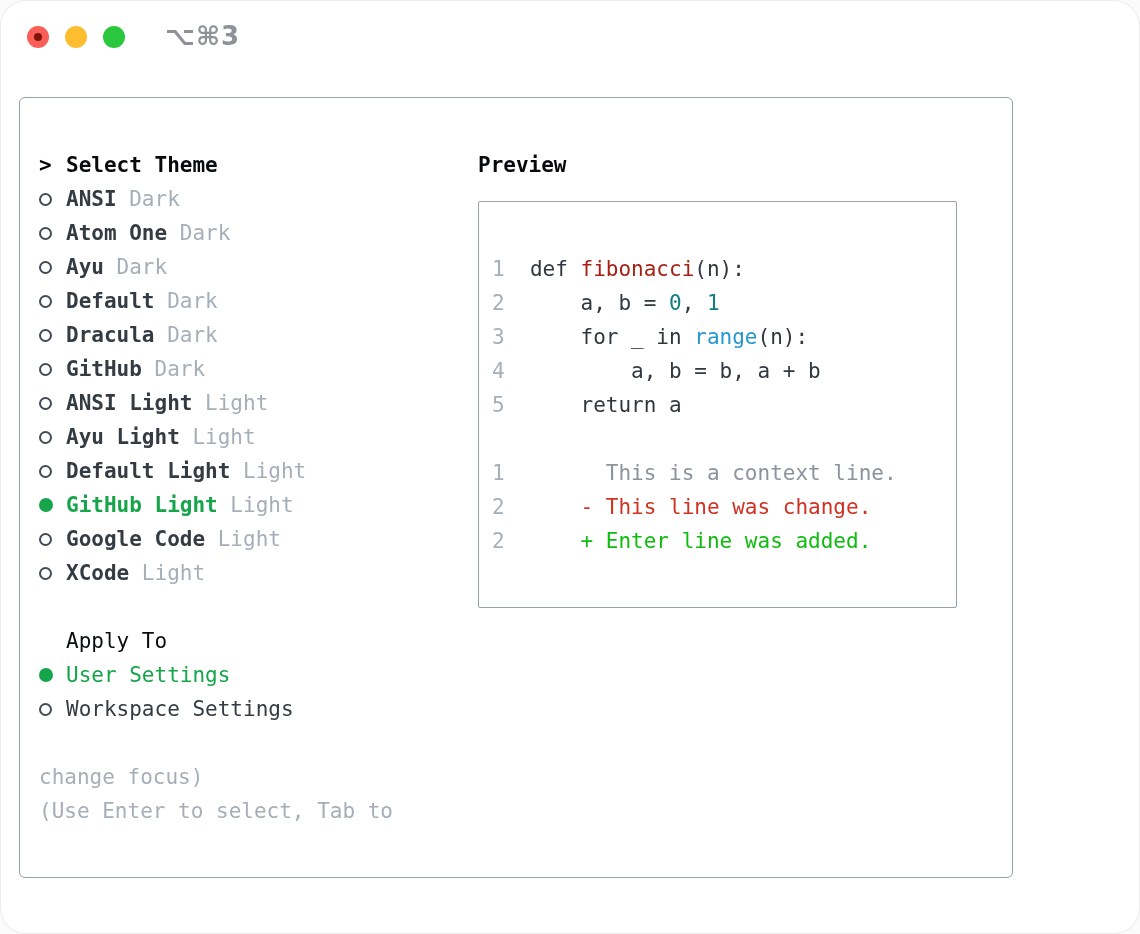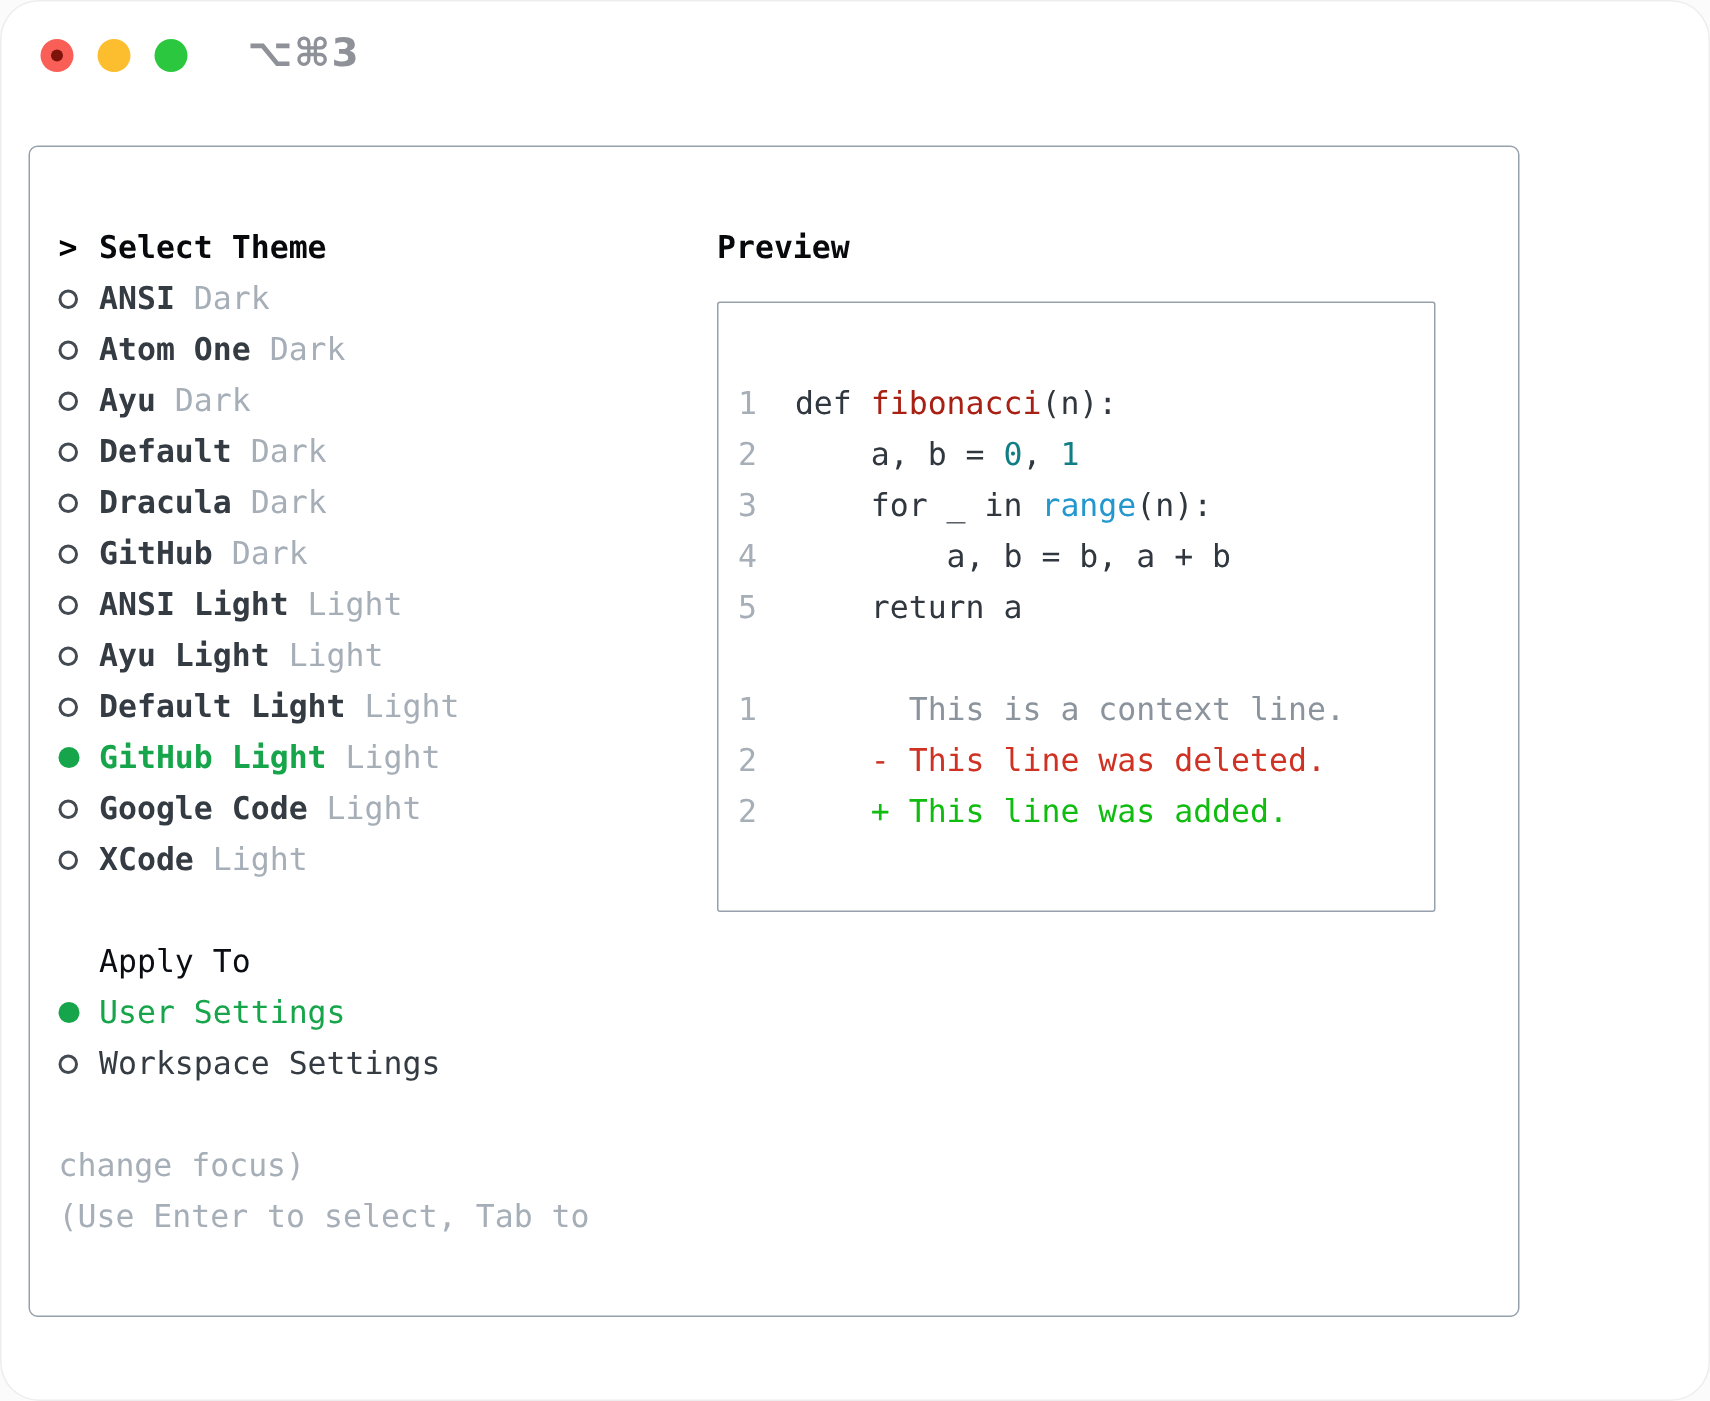--- a/index.html
+++ b/index.html
@@ -112,20 +112,20 @@
       <div class="preview-title">Preview</div>
       <div class="preview-box">
         <div id="code-lines">
             <div class="cline"><span class="lnum">1</span><span><span class="c-code">def </span><span class="c-func">fibonacci</span><span class="c-code">(n):</span></span></div>
             <div class="cline"><span class="lnum">2</span><span><span class="c-code">    a, b = </span><span class="c-number">0</span><span class="c-code">, </span><span class="c-number">1</span></span></div>
             <div class="cline"><span class="lnum">3</span><span><span class="c-code">    for _ in </span><span class="c-builtin">range</span><span class="c-code">(n):</span></span></div>
             <div class="cline"><span class="lnum">4</span><span><span class="c-code">        a, b = b, a + b</span></span></div>
             <div class="cline"><span class="lnum">5</span><span><span class="c-code">    return a</span></span></div>
             <div class="cline"><span class="lnum"></span><span></span></div>
             <div class="cline"><span class="lnum">1</span><span><span class="c-context">      This is a context line.</span></span></div>
-            <div class="cline"><span class="lnum">2</span><span><span class="c-deleted">    - This line was deleted.</span></span></div>
-            <div class="cline"><span class="lnum">2</span><span><span class="c-added">    + This line was added.</span></span></div>
+            <div class="cline"><span class="lnum">2</span><span><span class="c-deleted">    - This line was change.</span></span></div>
+            <div class="cline"><span class="lnum">2</span><span><span class="c-added">    + Enter line was added.</span></span></div>
           </div>
       </div>
     </div>
 
   </div>
 </div>
 
 </body></html>

